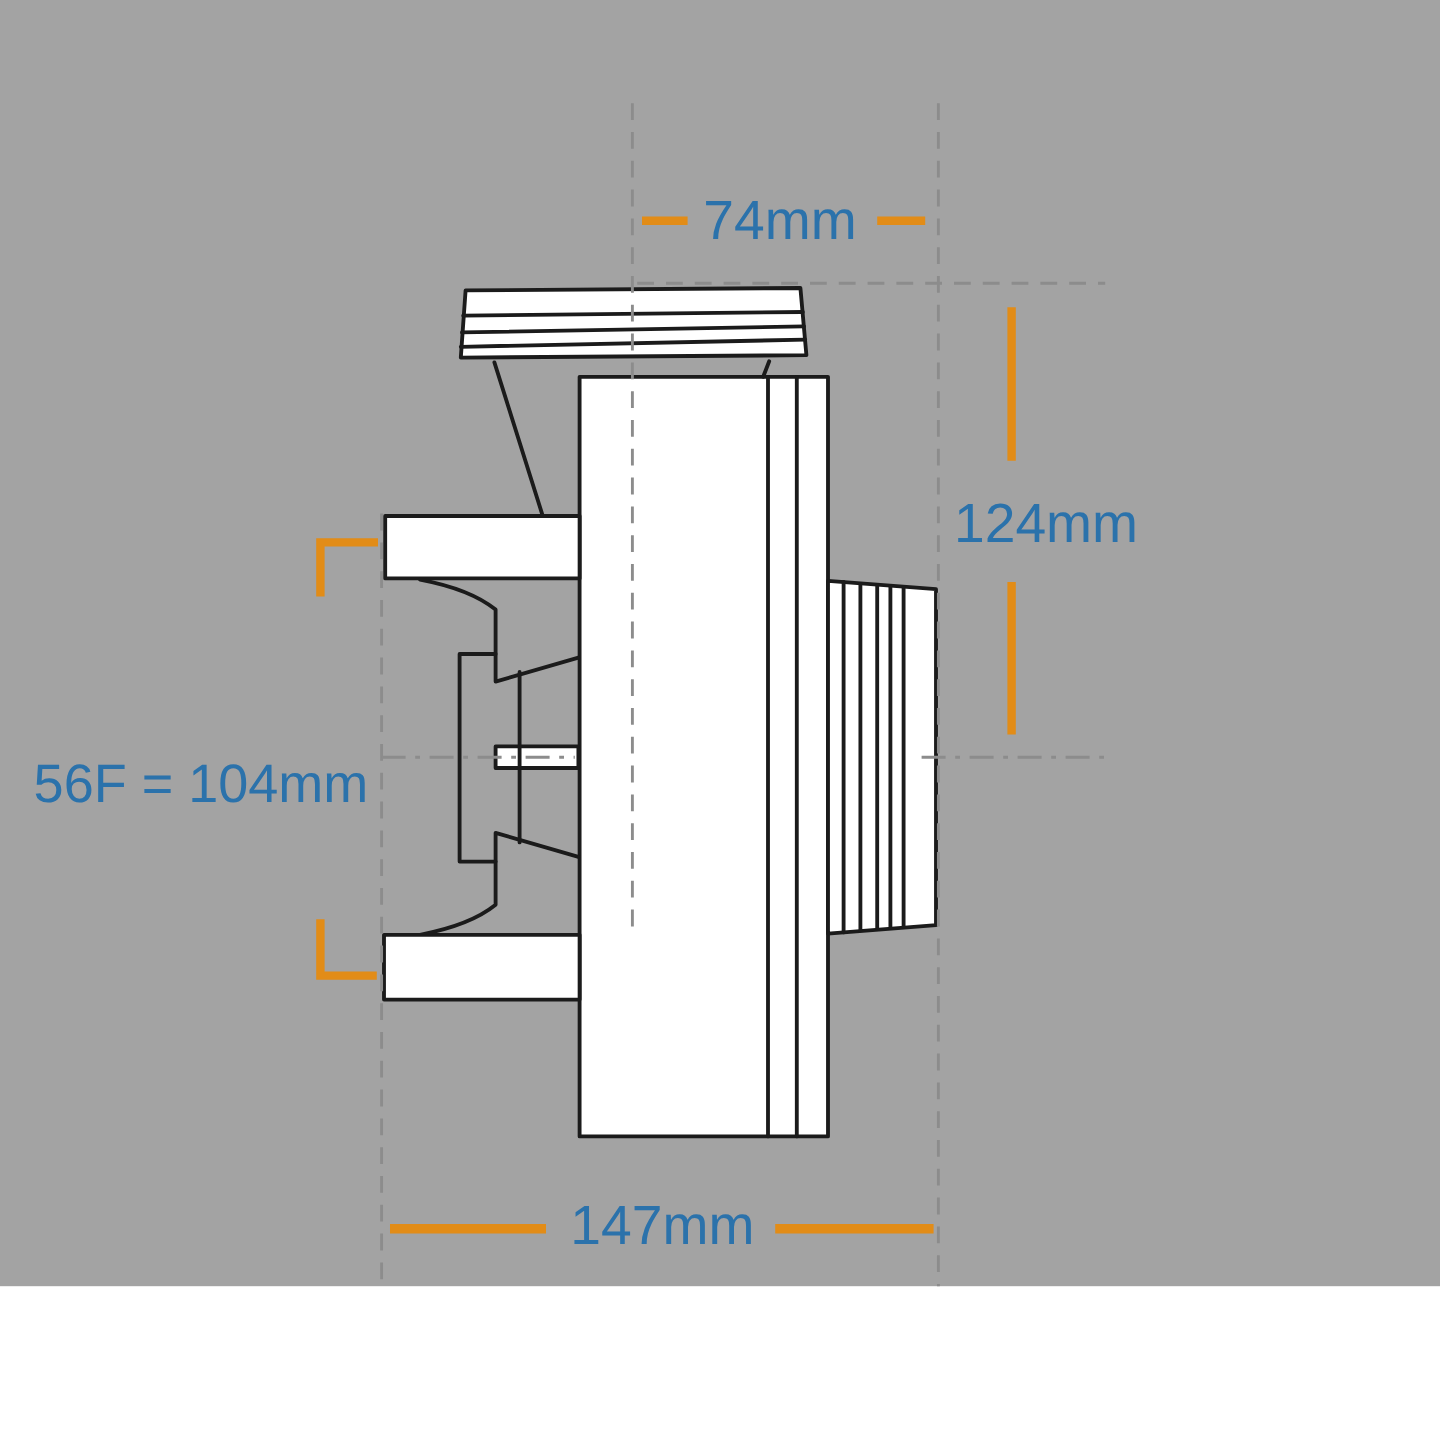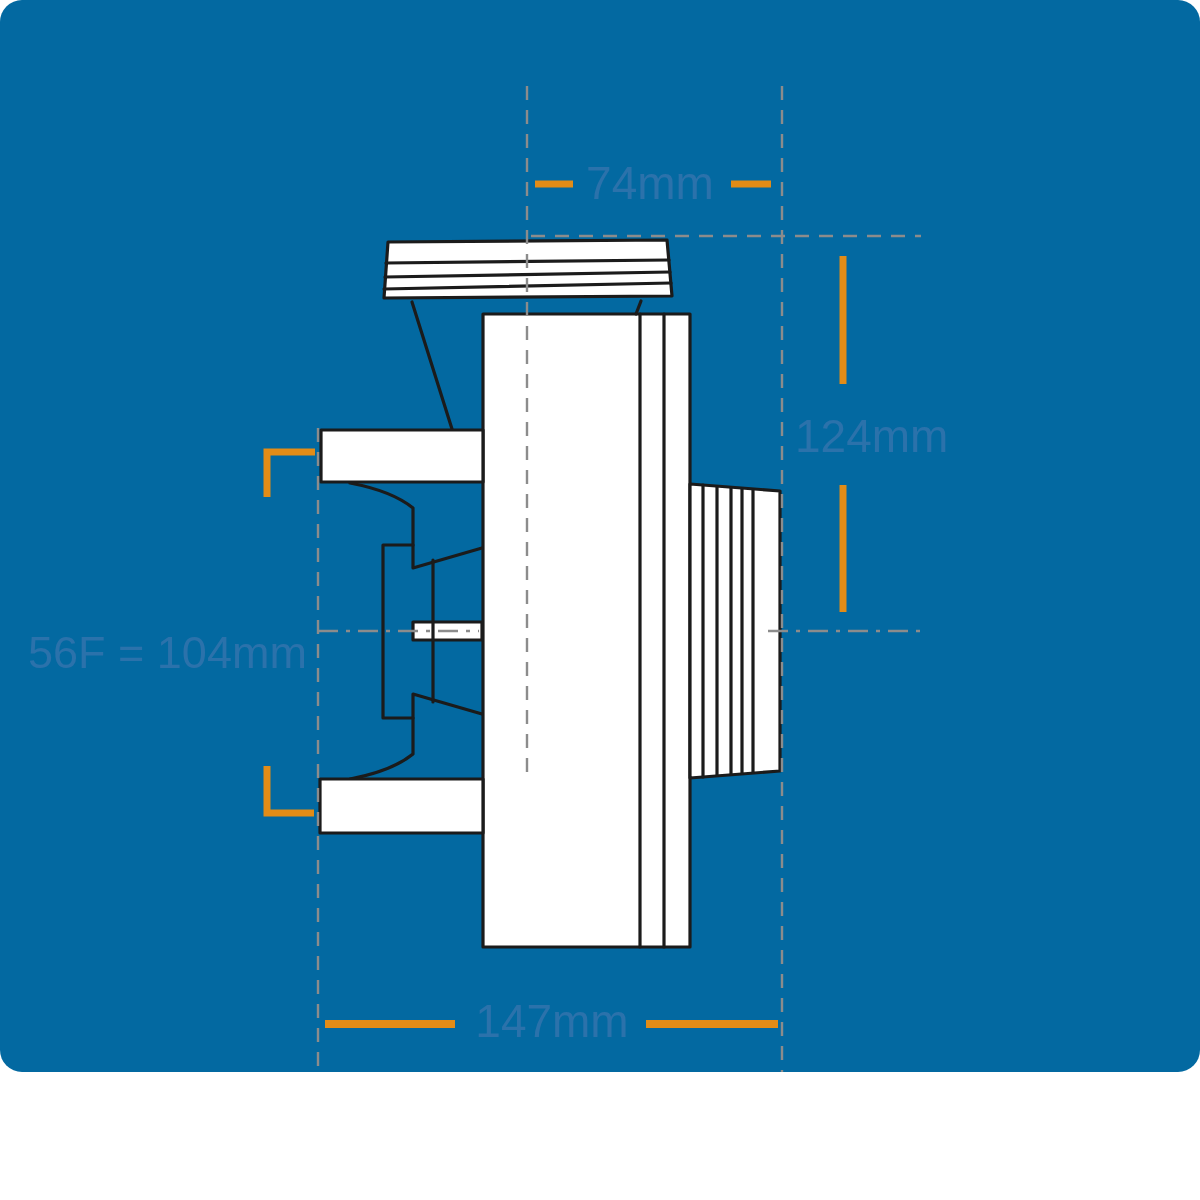--- a/index.html
+++ b/index.html
@@ -4,24 +4,23 @@
 <style>
   html, body {
     margin: 0;
     padding: 0;
     background: #ffffff;
   }
   .stage {
     position: relative;
     width: 1200px;
     height: 1072px;
-    background: #0369a1;
+    background: #a3a3a3;
     overflow: hidden;
     font-family: "Liberation Sans", sans-serif;
-    border-radius: 22px;
   }
   svg { display: block; }
   text.dim-label {
     font-family: "Liberation Sans", sans-serif;
     font-weight: 400;
   }
 </style>
 </head>
 <body>
 

